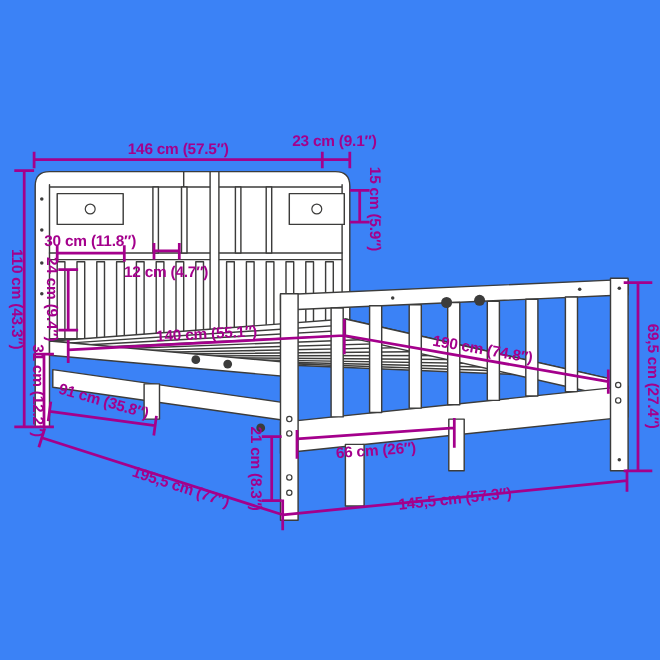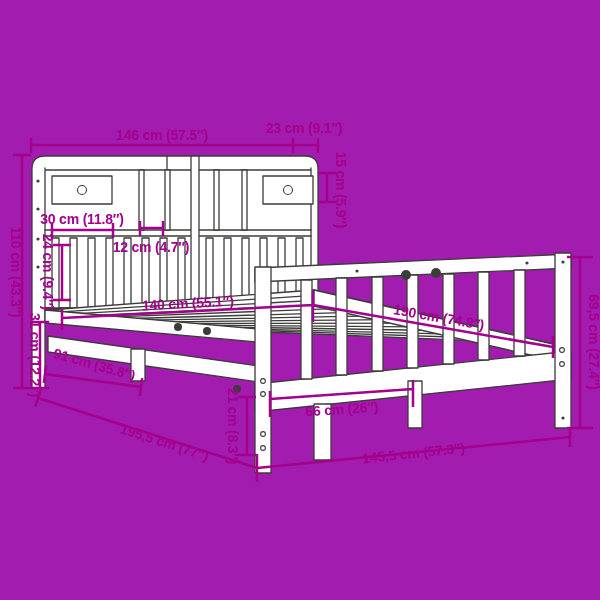--- a/index.html
+++ b/index.html
@@ -1,16 +1,16 @@
 <!DOCTYPE html>
 <html><head>
 <meta charset="utf-8">
 <style>
   html,body{margin:0;padding:0;background:#ffffff;}
-  .canvas{position:relative;width:600px;height:600px;background:#a21caf;overflow:hidden;}
+  .canvas{position:relative;width:600px;height:600px;background:#3b82f6;overflow:hidden;}
   svg{display:block;}
   .art{stroke:#3C3C3B;stroke-width:1.3;fill:none;stroke-linecap:round;stroke-linejoin:round;}
   .artf{stroke:#3C3C3B;stroke-width:1.3;fill:#ffffff;stroke-linejoin:round;}
   .dot{fill:#3C3C3B;stroke:none;}
   .hole{fill:#ffffff;stroke:#3C3C3B;stroke-width:1.1;}
   .dim{stroke:#A4008C;stroke-width:2.5;fill:none;stroke-linecap:butt;}
   text.dimlab{font-family:"Liberation Sans",sans-serif;font-weight:700;font-size:14px;
        letter-spacing:-0.2px;fill:#A4008C;text-anchor:middle;}
 </style>
 </head>

